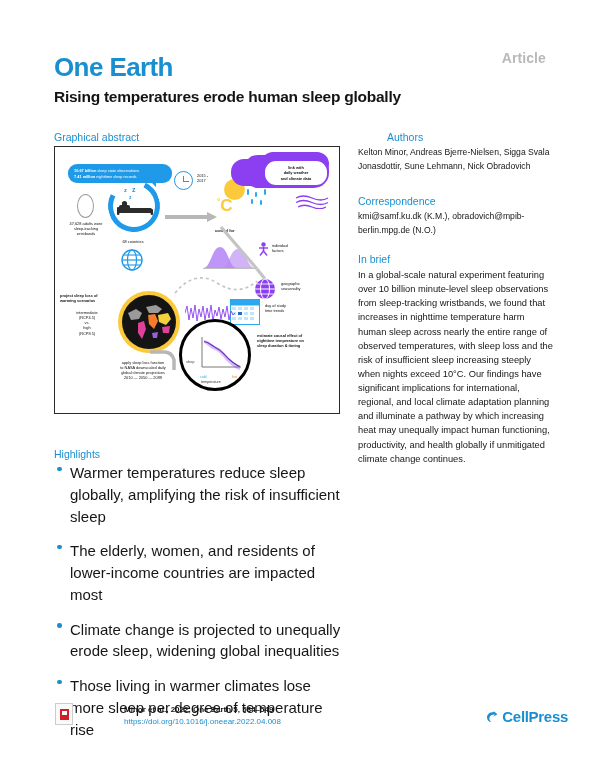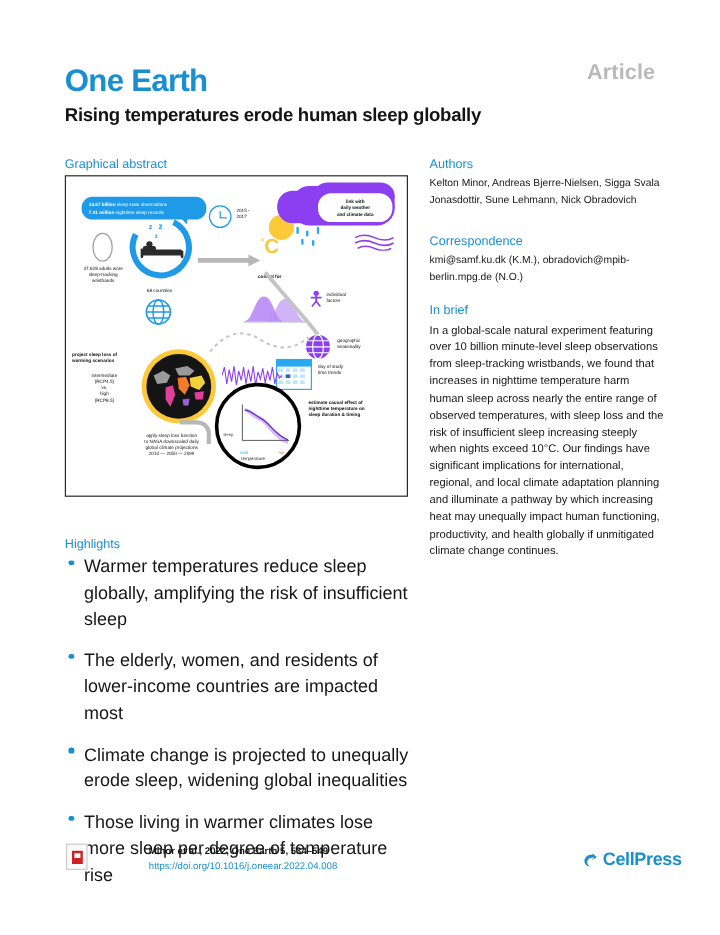--- a/index.html
+++ b/index.html
@@ -13,21 +13,21 @@
 
   
   .header { position:absolute; left:54px; top:50px; width:492px; height:46px; }
   .journal-logo {
     position:absolute; left:0; top:4px;
     font-size:26px; font-weight:bold; letter-spacing:-0.6px;
     color:#1a8fd0; line-height:1;text-align:center;
   }
   .article-type {
     position:absolute; right:0; top:0;
-    font-size:18px; font-weight:bold; color:#b9b9b9; letter-spacing:0.1px;
+    font-size:14px; font-weight:bold; color:#b9b9b9; letter-spacing:0.1px;
   }
   .paper-title {
     position:absolute; left:54px; top:88px; width:500px;
     font-size:15.5px; font-weight:bold; color:#141414; letter-spacing:-0.25px;
   }
 
   
   .sec-head {
     font-size:10.5px; color:#1a8fd0; font-weight:normal; letter-spacing:0;
   }
@@ -397,21 +397,21 @@
     <div class="hl-item">
       <span class="dot"></span>
       <span class="tx">Climate change is projected to unequally erode sleep, widening global inequalities</span>
     </div>
     <div class="hl-item">
       <span class="dot"></span>
       <span class="tx">Those living in warmer climates lose more sleep per degree of temperature rise</span>
     </div>
   </div>
 
-  <div class="sec-head rc auth-head" style="position:absolute;">Authors</div>
+  <div class="sec-head rc auth-head" style="position:absolute;margin-left:29px;">Authors</div>
   <div class="auth-body">Kelton Minor, Andreas Bjerre-Nielsen, Sigga Svala Jonasdottir, Sune Lehmann, Nick Obradovich</div>
 
   <div class="sec-head rc corr-head" style="position:absolute;">Correspondence</div>
   <div class="corr-body">kmi@samf.ku.dk (K.M.), obradovich@mpib-berlin.mpg.de (N.O.)</div>
 
   <div class="sec-head rc brief-head" style="position:absolute;">In brief</div>
   <div class="brief-body">In a global-scale natural experiment featuring over 10 billion minute-level sleep observations from sleep-tracking wristbands, we found that increases in nighttime temperature harm human sleep across nearly the entire range of observed temperatures, with sleep loss and the risk of insufficient sleep increasing steeply when nights exceed 10°C. Our findings have significant implications for international, regional, and local climate adaptation planning and illuminate a pathway by which increasing heat may unequally impact human functioning, productivity, and health globally if unmitigated climate change continues.</div>
 
   <div class="footer-badge">
     <div class="inner"></div>

